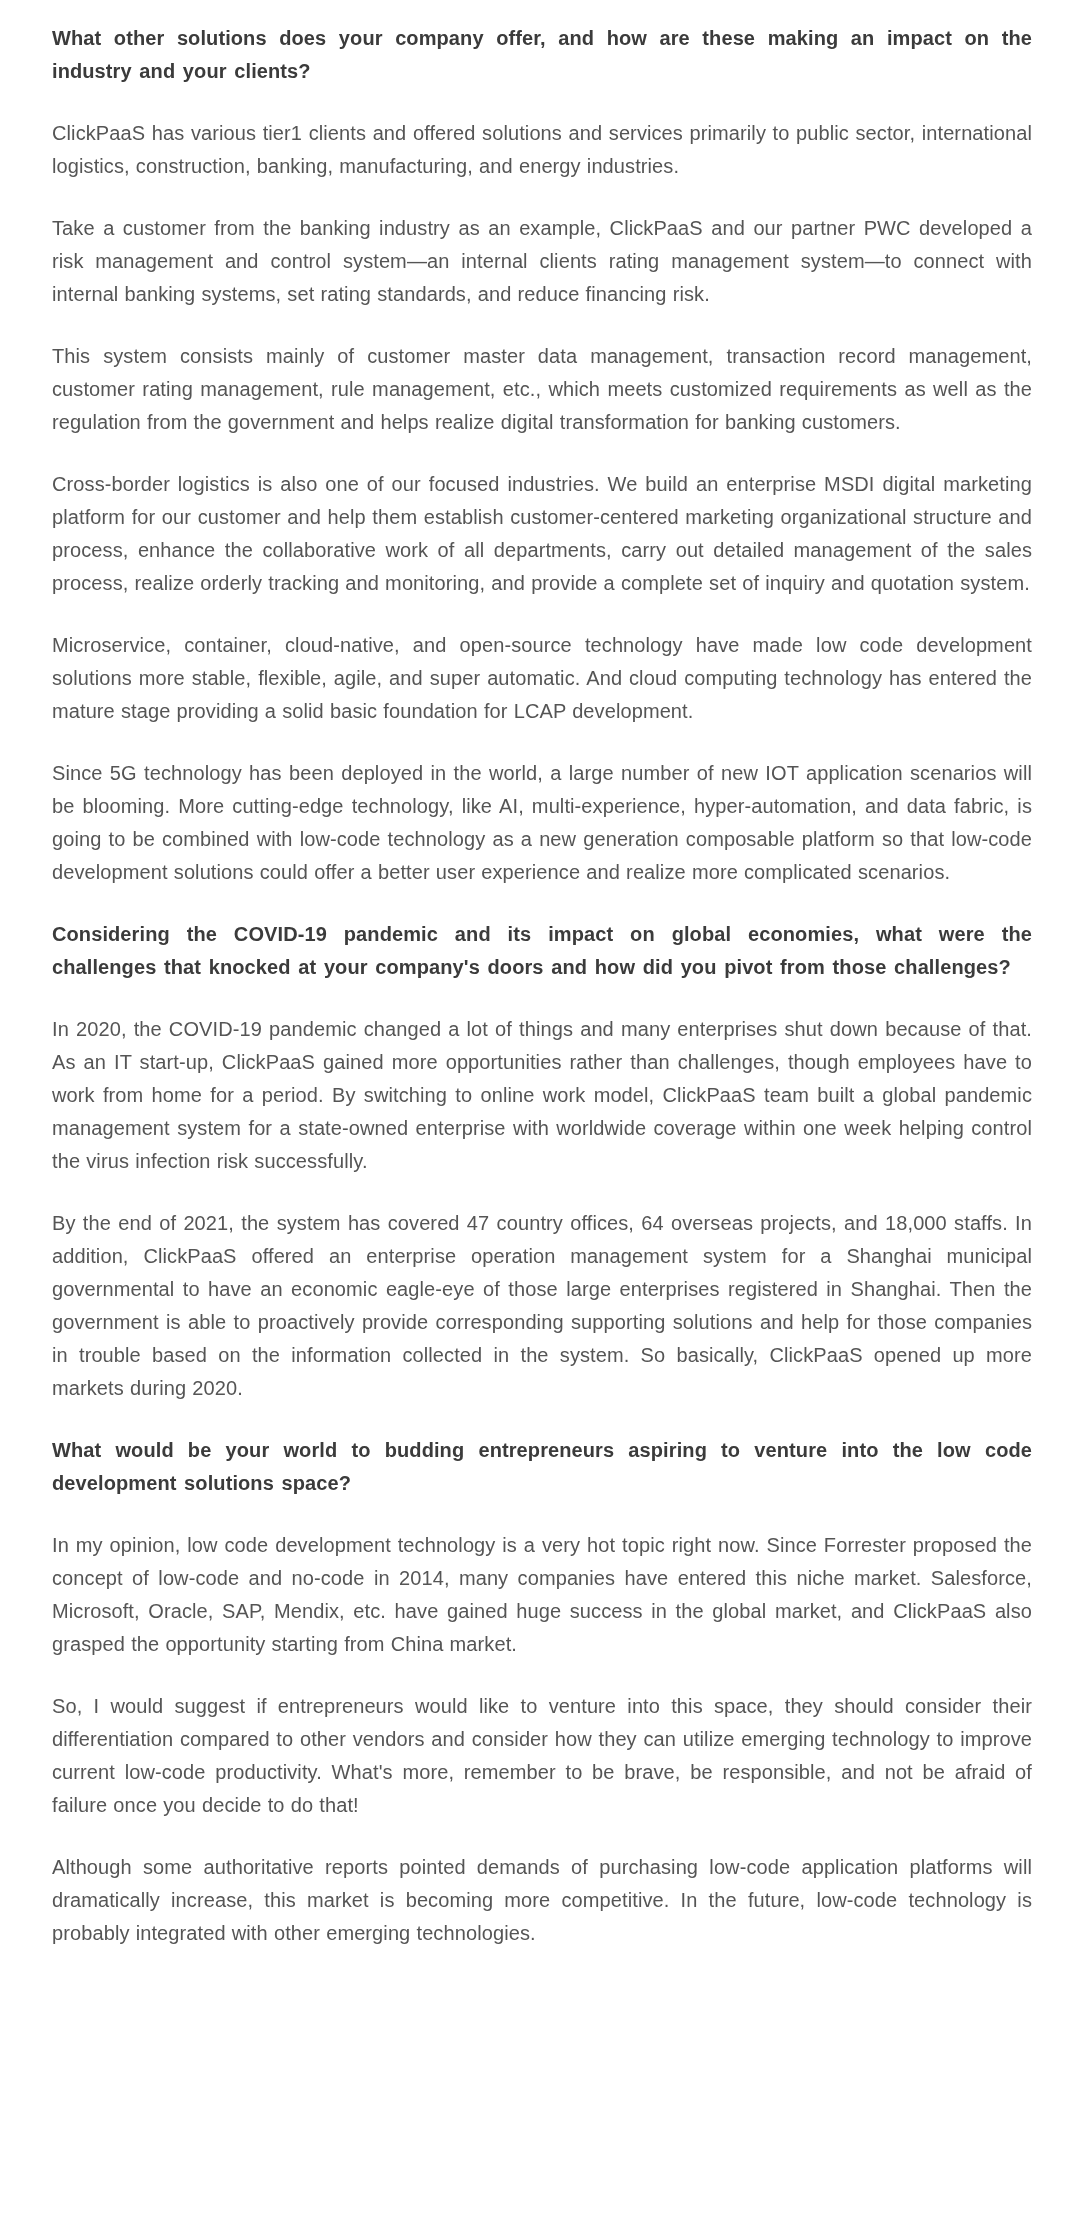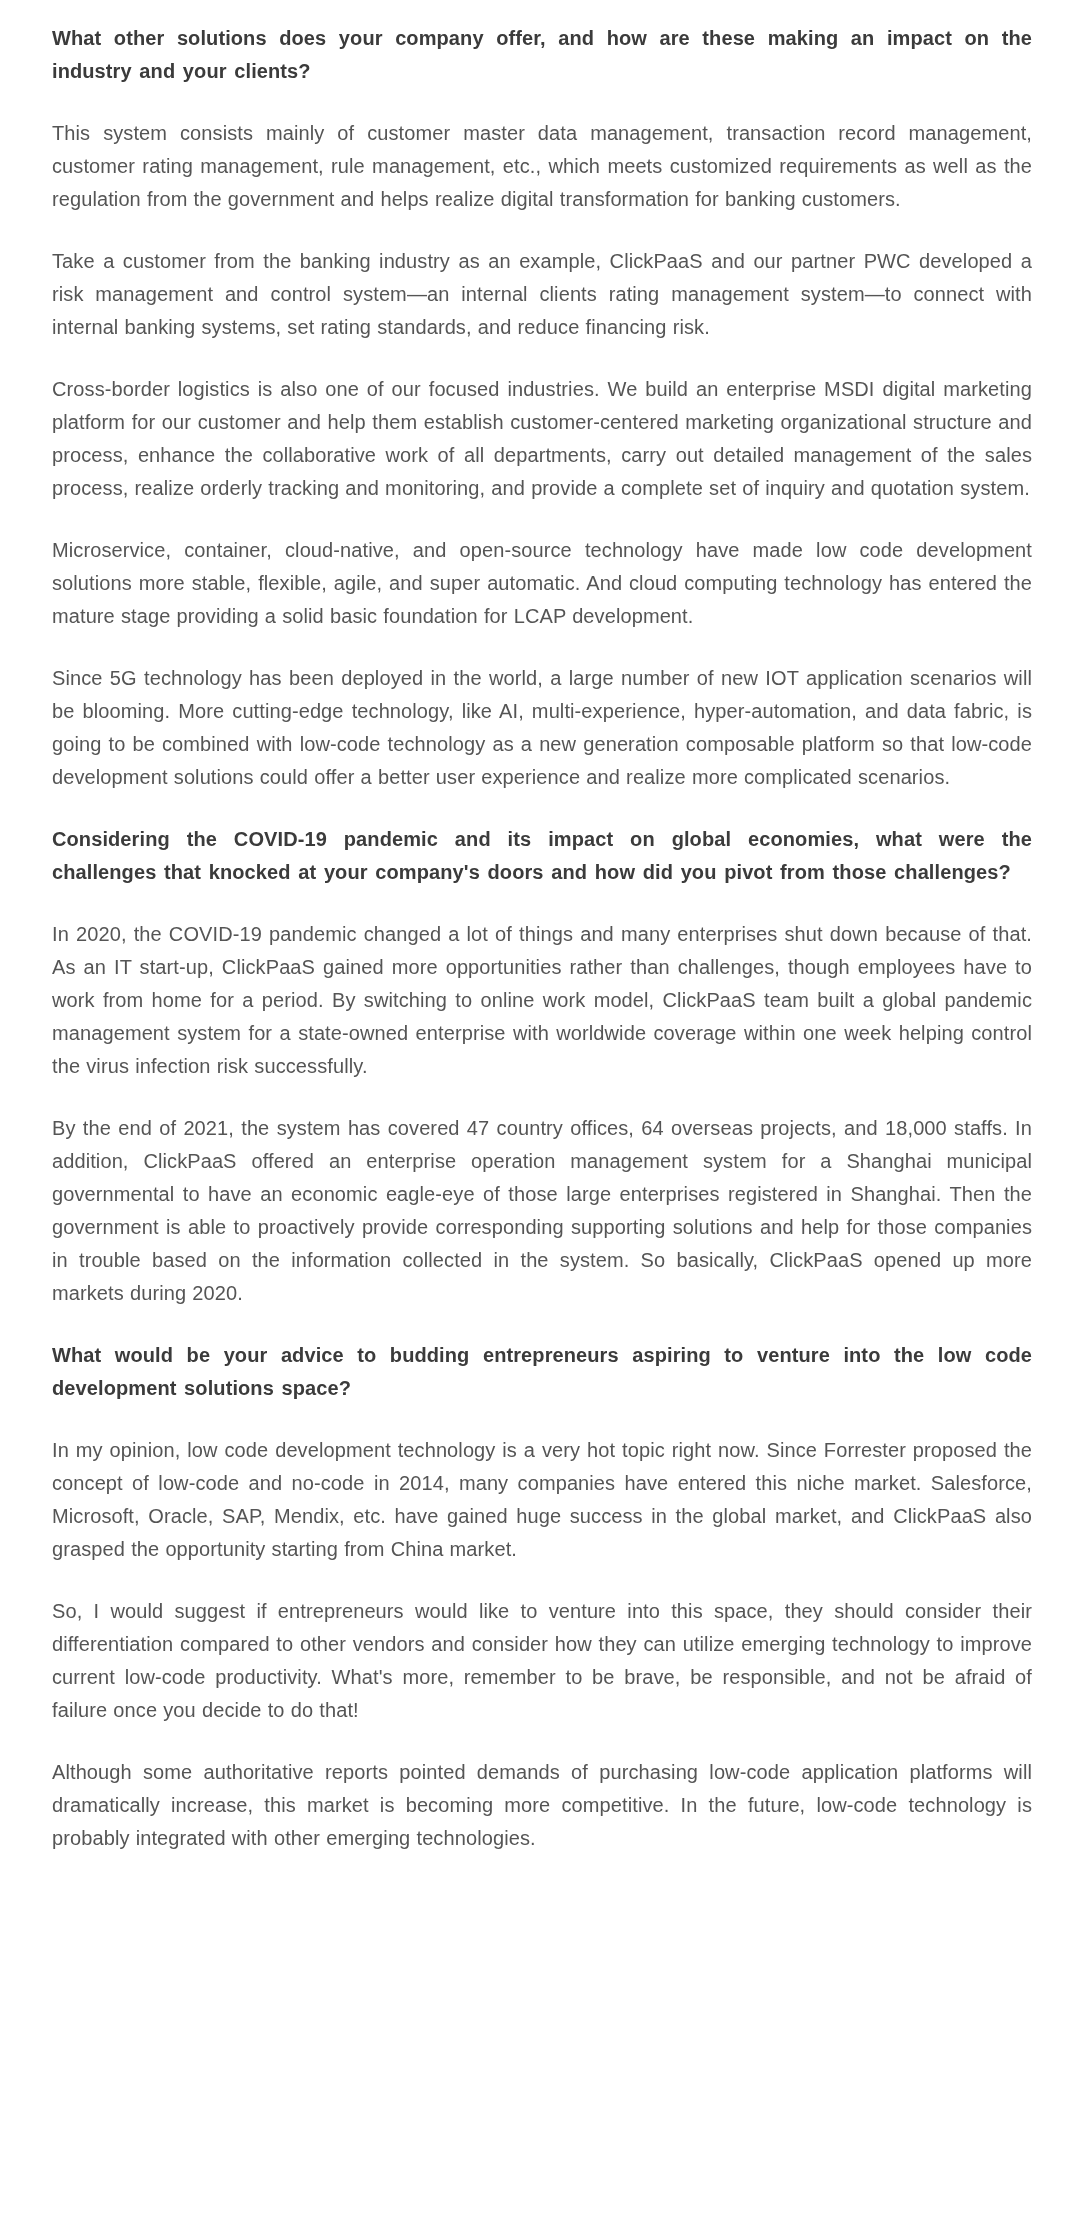--- a/index.html
+++ b/index.html
@@ -35,25 +35,26 @@
   .doc p.answer {
     font-weight: normal;
     color: #555555;
   }
 </style>
 </head>
 <body>
 
 <div class="doc">
   <p class="question">What other solutions does your company offer, and how are these making an impact on the industry and your clients?</p>
+  <p class="answer">ClickPaaS has various tier1 clients and offered solutions and services primarily to public sector, international logistics, construction, banking, manufacturing, and energy industries.</p>
+  <p class="answer">Take a customer from the banking industry as an example, ClickPaaS and our partner PWC developed a risk management and control system—an internal clients rating management system—to connect with internal banking systems, set rating standards, and reduce financing risk.</p>
   <p class="answer">This system consists mainly of customer master data management, transaction record management, customer rating management, rule management, etc., which meets customized requirements as well as the regulation from the government and helps realize digital transformation for banking customers.</p>
-  <p class="answer">Take a customer from the banking industry as an example, ClickPaaS and our partner PWC developed a risk management and control system—an internal clients rating management system—to connect with internal banking systems, set rating standards, and reduce financing risk.</p>
   <p class="answer">Cross-border logistics is also one of our focused industries. We build an enterprise MSDI digital marketing platform for our customer and help them establish customer-centered marketing organizational structure and process, enhance the collaborative work of all departments, carry out detailed management of the sales process, realize orderly tracking and monitoring, and provide a complete set of inquiry and quotation system.</p>
   <p class="answer">Microservice, container, cloud-native, and open-source technology have made low code development solutions more stable, flexible, agile, and super automatic. And cloud computing technology has entered the mature stage providing a solid basic foundation for LCAP development.</p>
   <p class="answer">Since 5G technology has been deployed in the world, a large number of new IOT application scenarios will be blooming. More cutting-edge technology, like AI, multi-experience, hyper-automation, and data fabric, is going to be combined with low-code technology as a new generation composable platform so that low-code development solutions could offer a better user experience and realize more complicated scenarios.</p>
   <p class="question">Considering the COVID-19 pandemic and its impact on global economies, what were the challenges that knocked at your company's doors and how did you pivot from those challenges?</p>
   <p class="answer">In 2020, the COVID-19 pandemic changed a lot of things and many enterprises shut down because of that. As an IT start-up, ClickPaaS gained more opportunities rather than challenges, though employees have to work from home for a period. By switching to online work model, ClickPaaS team built a global pandemic management system for a state-owned enterprise with worldwide coverage within one week helping control the virus infection risk successfully.</p>
   <p class="answer">By the end of 2021, the system has covered 47 country offices, 64 overseas projects, and 18,000 staffs. In addition, ClickPaaS offered an enterprise operation management system for a Shanghai municipal governmental to have an economic eagle-eye of those large enterprises registered in Shanghai. Then the government is able to proactively provide corresponding supporting solutions and help for those companies in trouble based on the information collected in the system. So basically, ClickPaaS opened up more markets during 2020.</p>
-  <p class="question">What would be your advice to budding entrepreneurs aspiring to venture into the low code development solutions space?</p>
+  <p class="question">What would be your world to budding entrepreneurs aspiring to venture into the low code development solutions space?</p>
   <p class="answer">In my opinion, low code development technology is a very hot topic right now. Since Forrester proposed the concept of low-code and no-code in 2014, many companies have entered this niche market. Salesforce, Microsoft, Oracle, SAP, Mendix, etc. have gained huge success in the global market, and ClickPaaS also grasped the opportunity starting from China market.</p>
   <p class="answer">So, I would suggest if entrepreneurs would like to venture into this space, they should consider their differentiation compared to other vendors and consider how they can utilize emerging technology to improve current low-code productivity. What's more, remember to be brave, be responsible, and not be afraid of failure once you decide to do that!</p>
   <p class="answer">Although some authoritative reports pointed demands of purchasing low-code application platforms will dramatically increase, this market is becoming more competitive. In the future, low-code technology is probably integrated with other emerging technologies.</p>
 </div>
 
 </body></html>

